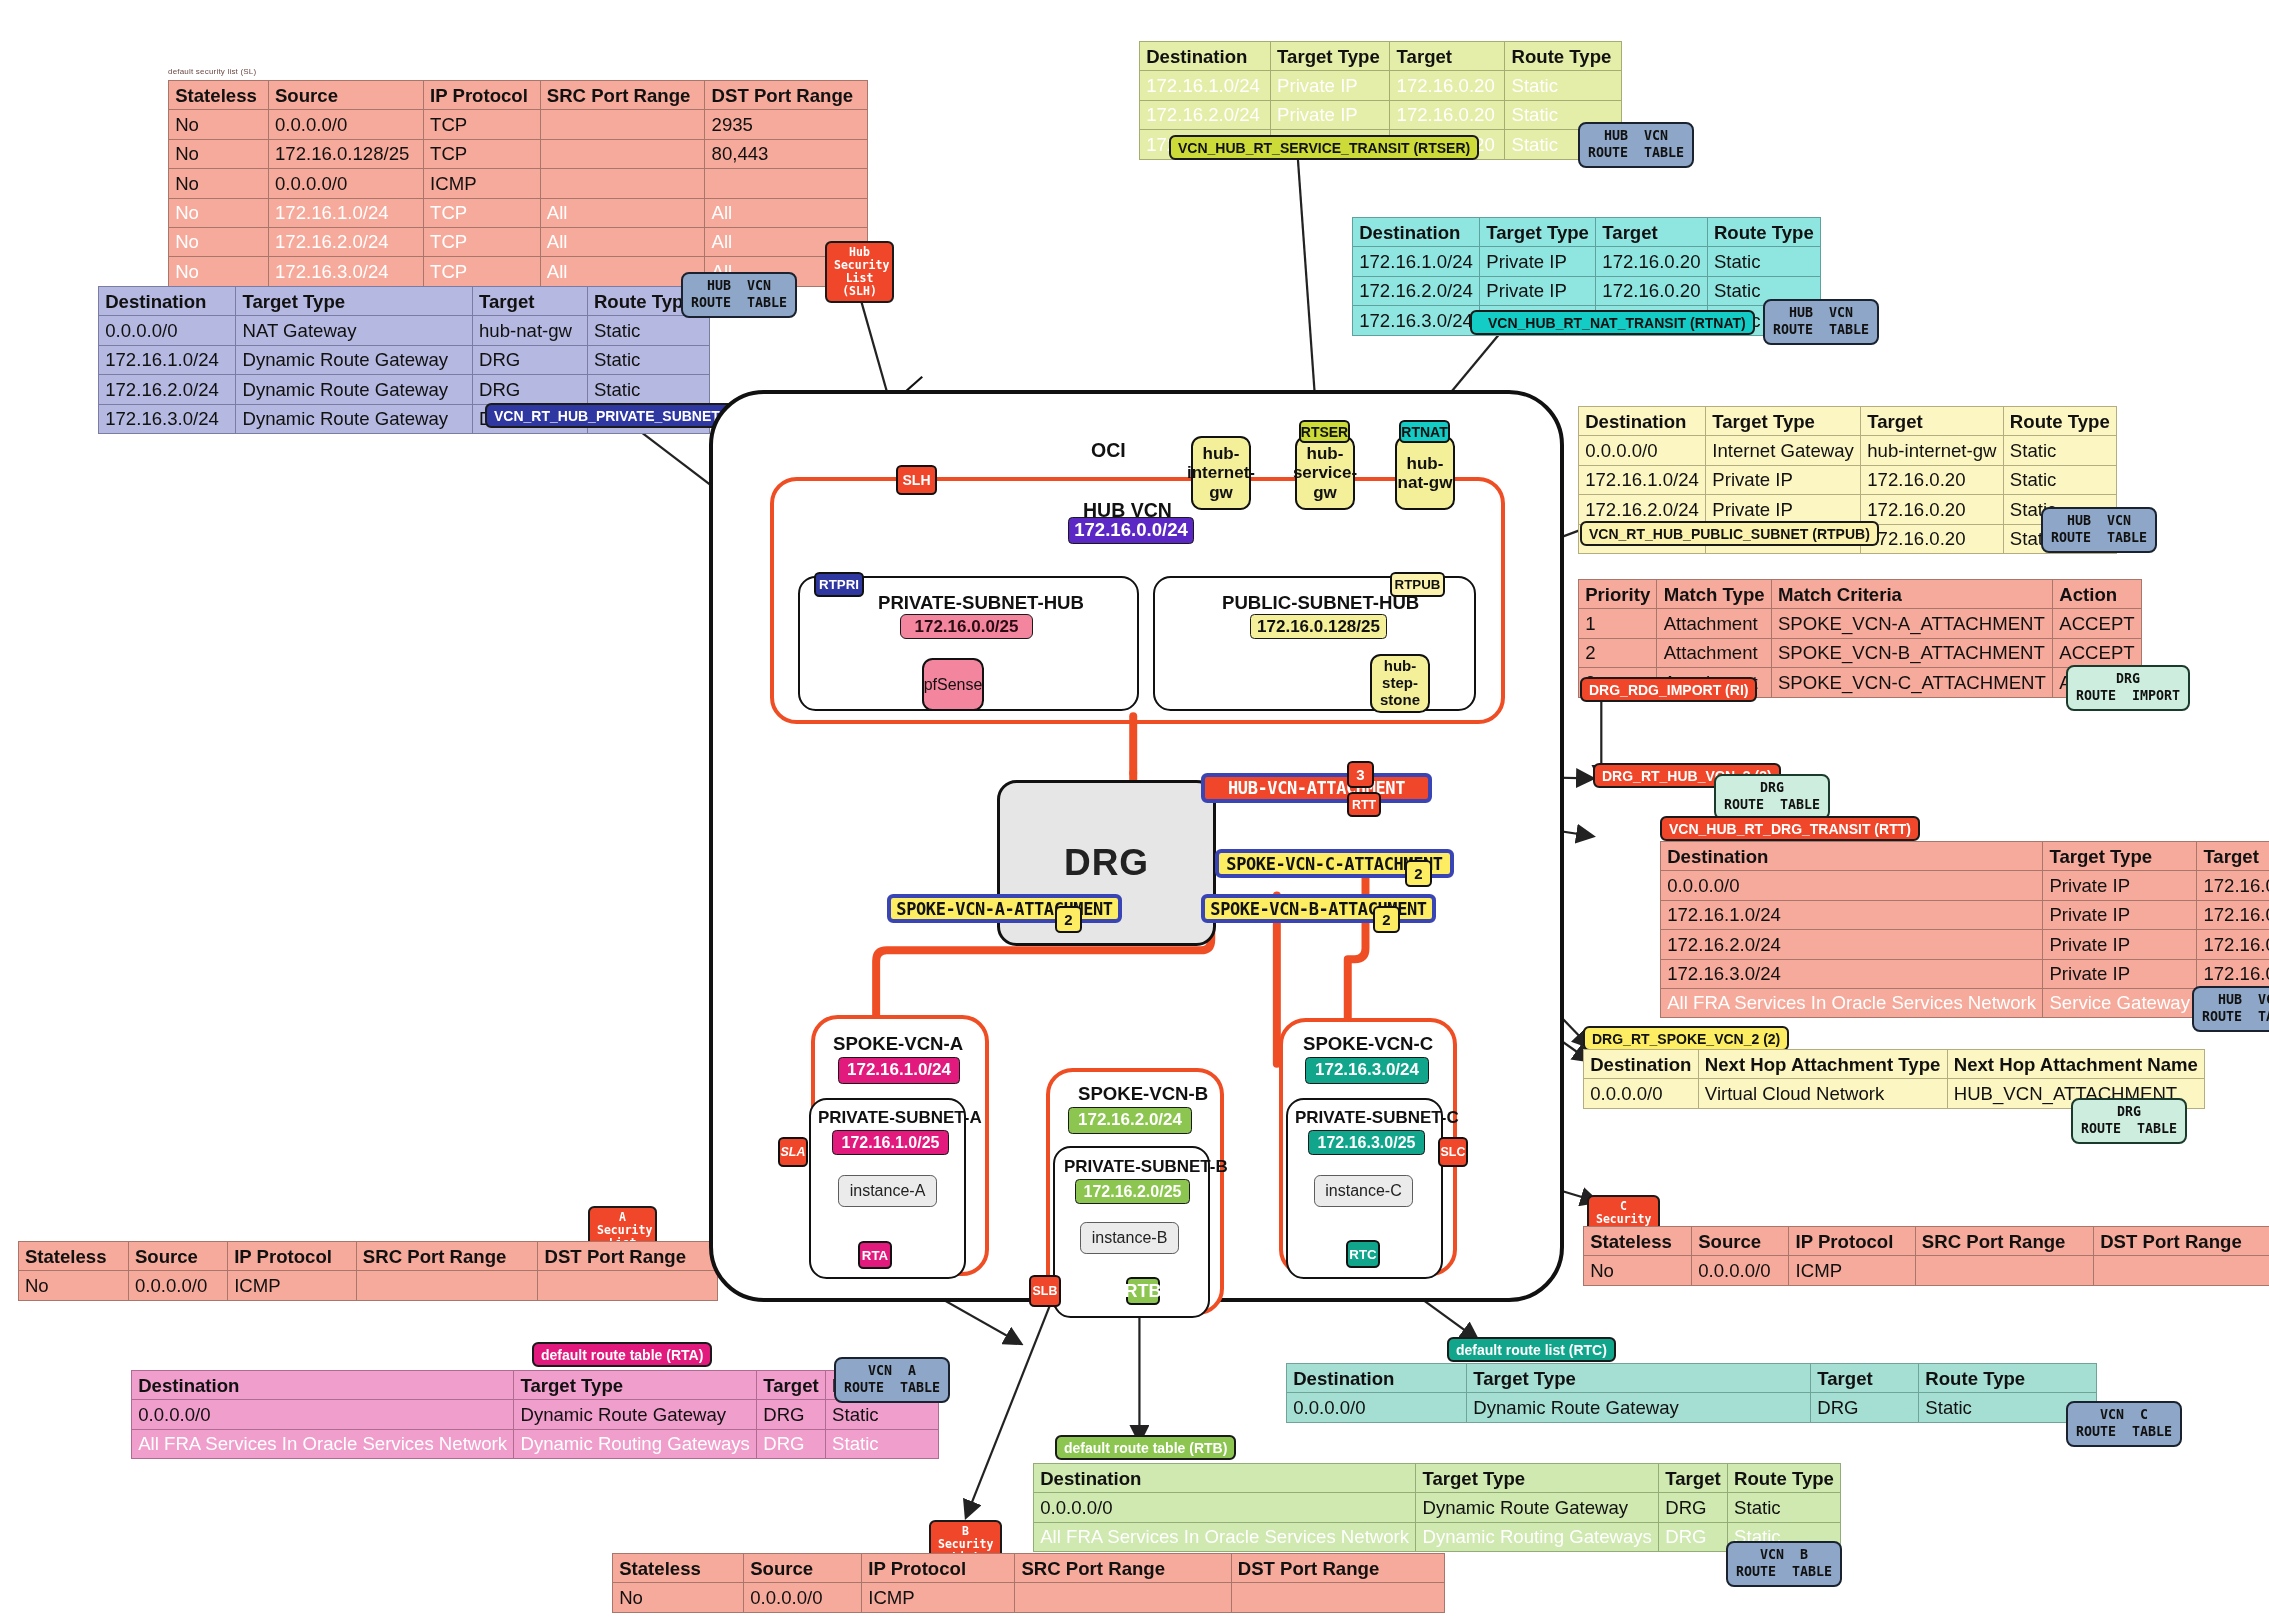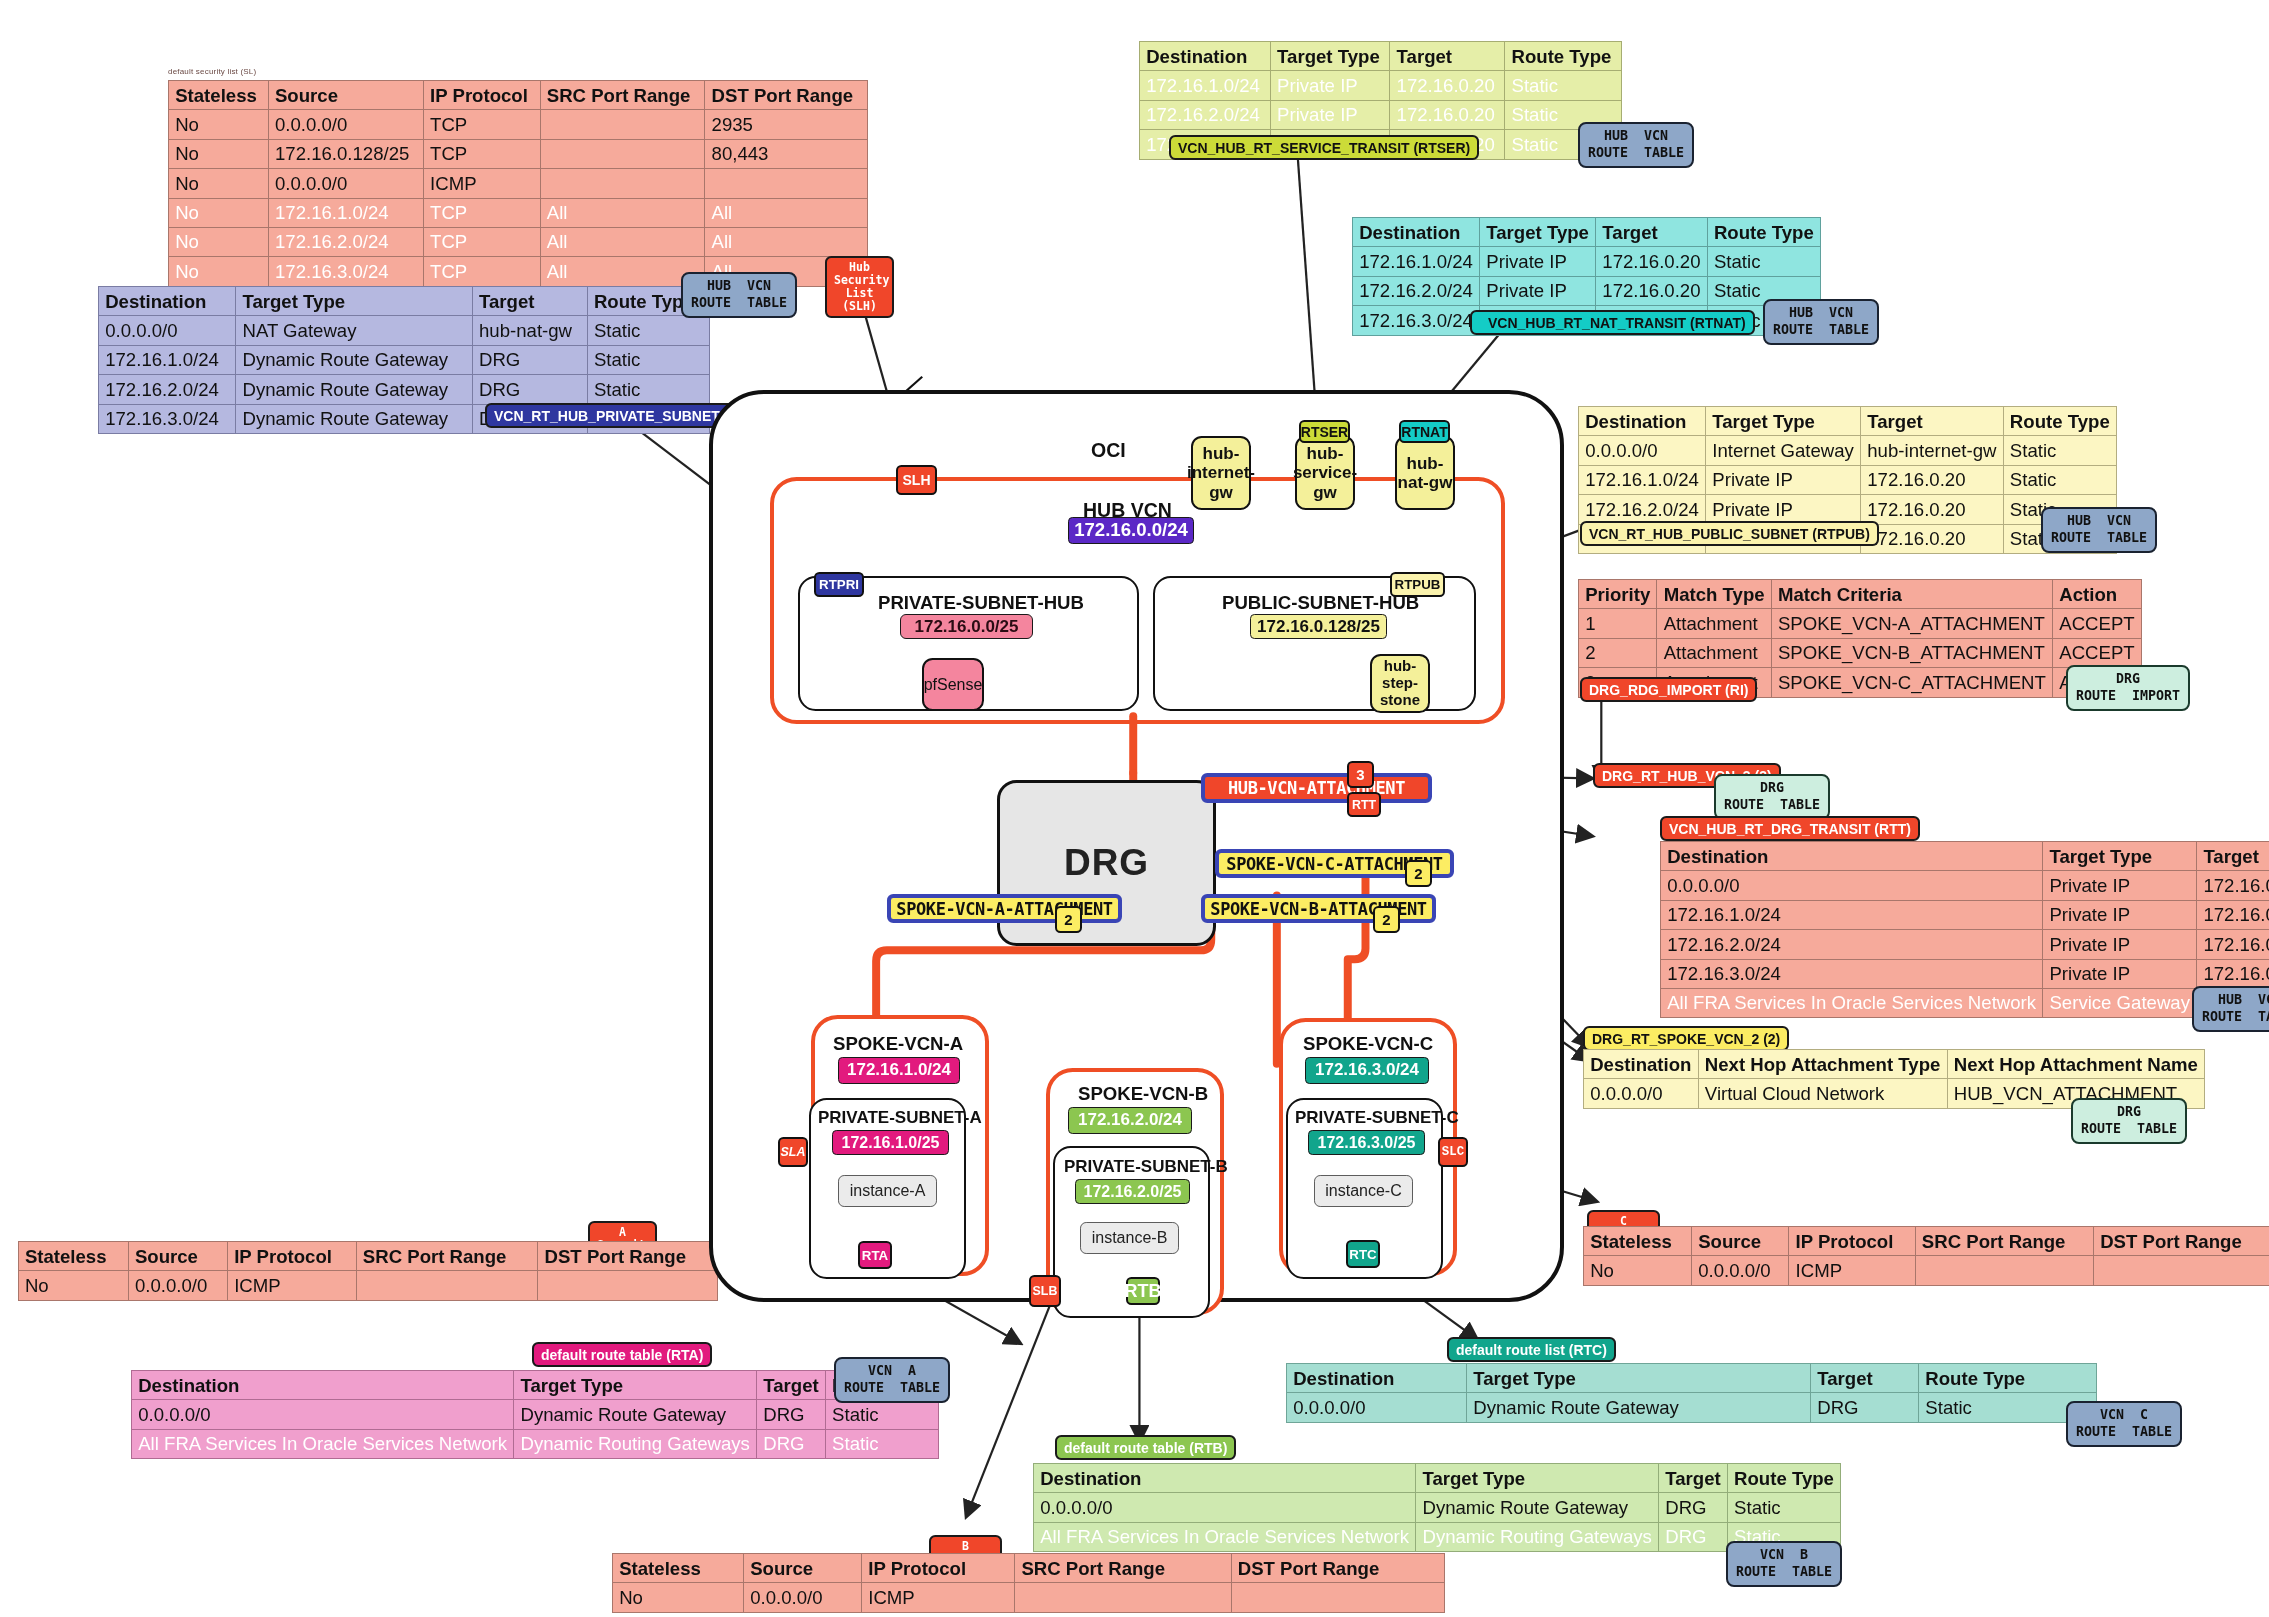--- a/index.html
+++ b/index.html
@@ -25,21 +25,21 @@
   .cyan td,.cyan th{background:#8fe5e0;border-color:#5fa19d;}
   .lyel td,.lyel th{background:#fcf6c3;border-color:#b3ad80;}
   .pink td,.pink th{background:#f09fcd;border-color:#b06b93;}
   .teal td,.teal th{background:#a5ded2;border-color:#6fa598;}
   .lgrn td,.lgrn th{background:#cfe9b0;border-color:#93ad79;}
 
   
   .pill{position:absolute;border:2.2px solid #1a1a1a;border-radius:6.2px;
      font-size:16px;font-weight:bold;color:#fff;padding:2.7px 7px;line-height:1.15;
      white-space:nowrap;text-align:center;box-sizing:border-box;}
-  .pill.mono{font-family:"DejaVu Sans Mono",monospace;font-size:13.3px;font-weight:bold;margin-top:15px;}
+  .pill.mono{font-family:"DejaVu Sans Mono",monospace;font-size:13.3px;font-weight:bold;}
   .pill.red{background:#f0462a;}
   .pill.blue{background:#2f37a0;}
   .pill.olive{background:#ccdb38;color:#111;}
   .pill.cyan{background:#14ccc6;color:#111;padding-left:16px;}
   .pill.lyel{background:#fbf3ad;color:#111;}
   .pill.yel{background:#fced63;color:#111;}
   .pill.pink{background:#e21a7e;}
   .pill.teal{background:#11a58c;}
   .pill.lgrn{background:#8cc650;}
 
@@ -674,17 +674,17 @@
   <div class="tag red" style="left:1029px;top:1275px;width:32px;height:32px;font-size:12.4px;">SLB</div>
   <div class="tag lgrn" style="left:1126px;top:1277px;width:34px;height:28px;font-size:18px;">RTB</div>
 
   <div class="vcn-box" style="left:1279px;top:1018px;width:170px;height:250px;"></div>
   <div class="lbl" style="left:1303px;top:1033px;font-size:18.6px;">SPOKE-VCN-C</div>
   <div class="cidr teal" style="left:1305px;top:1057px;width:124px;height:26.6px;font-size:17px;">172.16.3.0/24</div>
   <div class="subnet-box" style="left:1286px;top:1098px;width:153px;height:177px;"></div>
   <div class="lbl" style="left:1295px;top:1108px;font-size:17px;">PRIVATE-SUBNET-C</div>
   <div class="cidr teal" style="left:1308px;top:1130px;width:117px;height:25px;font-size:16px;">172.16.3.0/25</div>
   <div class="inst" style="left:1314px;top:1175px;width:99px;height:32px;">instance-C</div>
-  <div class="tag red" style="left:1438px;top:1137px;width:30px;height:30px;font-size:12.4px;font-family:Liberation Mono, monospace;">SLC</div>
+  <div class="tag red" style="left:1438px;top:1137px;width:30px;height:30px;font-size:12.4px;">SLC</div>
   <div class="tag teal" style="left:1346px;top:1240px;width:34px;height:28px;font-size:13.3px;">RTC</div>
 
 </div>
 
 
 </body></html>

